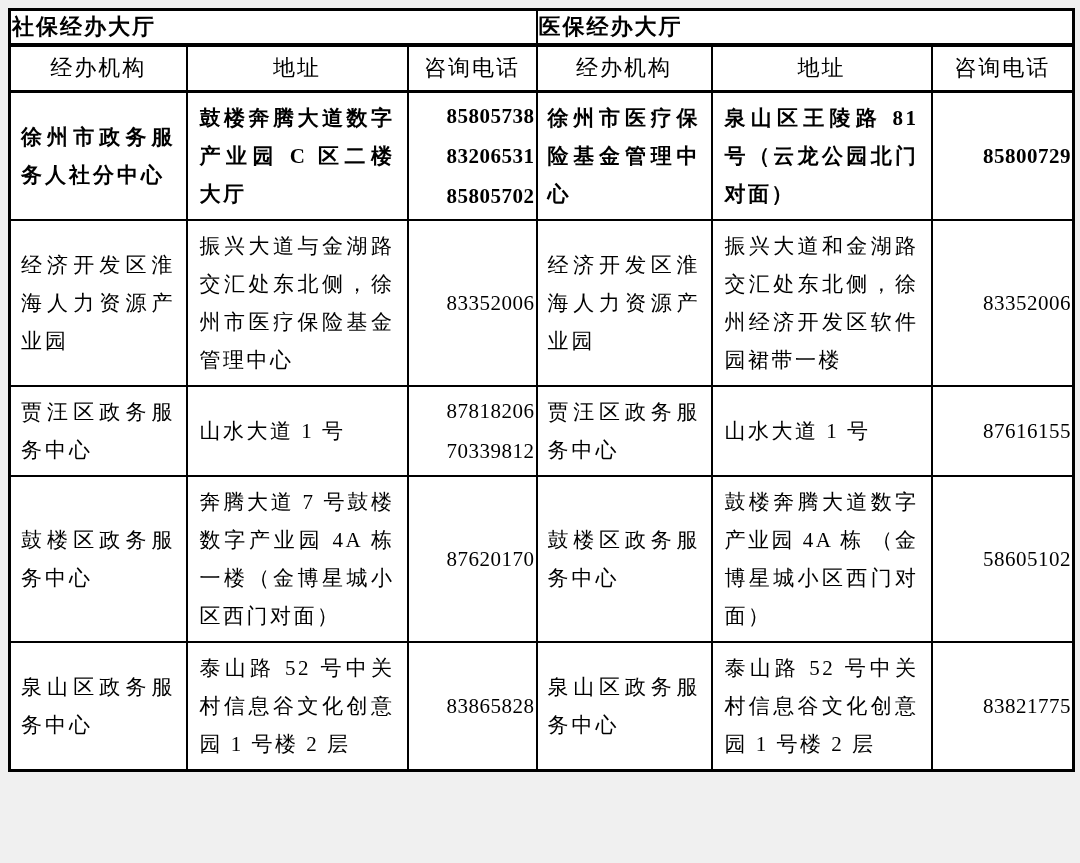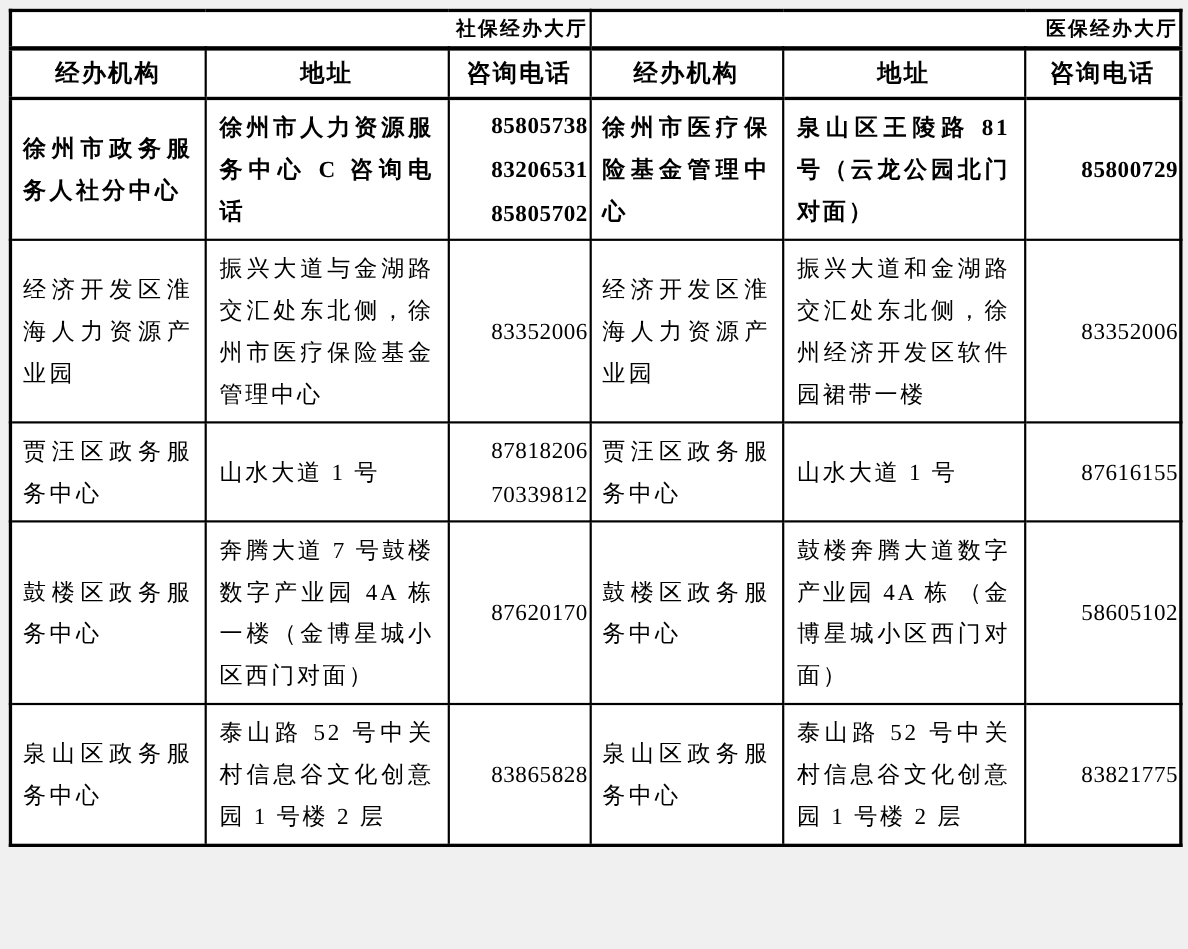--- a/index.html
+++ b/index.html
@@ -26,30 +26,30 @@
   }
   table.info-table td, table.info-table th {
     border: 2px solid #000;
     vertical-align: middle;
     font-size: 21px;
     box-sizing: border-box;
     overflow: hidden;
   }
   tr.section-row th {
     height: 34px;
-    font-size: 18px;
+    font-size: 22px;
     font-weight: bold;
-    text-align: right;
+    text-align: left;
     border-bottom: 4px solid #000;
     letter-spacing: 2px;
   }
   tr.colheader-row th {
     height: 46px;
     font-size: 22px;
-    font-weight: bold;
+    font-weight: normal;
     text-align: center;
     border-bottom: 3px solid #000;
     letter-spacing: 2px;
   }
   td.agency-cell {
     padding: 6px 10px;
     text-align: justify;
     text-justify: inter-character;
     letter-spacing: 3px;
     line-height: 38px;
@@ -98,21 +98,21 @@
       <th>经办机构</th>
       <th>地址</th>
       <th>咨询电话</th>
       <th>经办机构</th>
       <th>地址</th>
       <th>咨询电话</th>
     </tr>
 
     <tr class="r1">
       <td class="agency-cell">徐州市政务服务人社分中心</td>
-      <td class="address-cell">徐州市人力资源服务中心 C 咨询电话</td>
+      <td class="address-cell">鼓楼奔腾大道数字产业园 C 区二楼大厅</td>
       <td class="phone-cell">85805738
 83206531
 85805702</td>
       <td class="agency-cell">徐州市医疗保险基金管理中心</td>
       <td class="address-cell">泉山区王陵路 81 号（云龙公园北门对面）</td>
       <td class="phone-cell">85800729</td>
     </tr>
 
     <tr class="r2">
       <td class="agency-cell">经济开发区淮海人力资源产业园</td>

